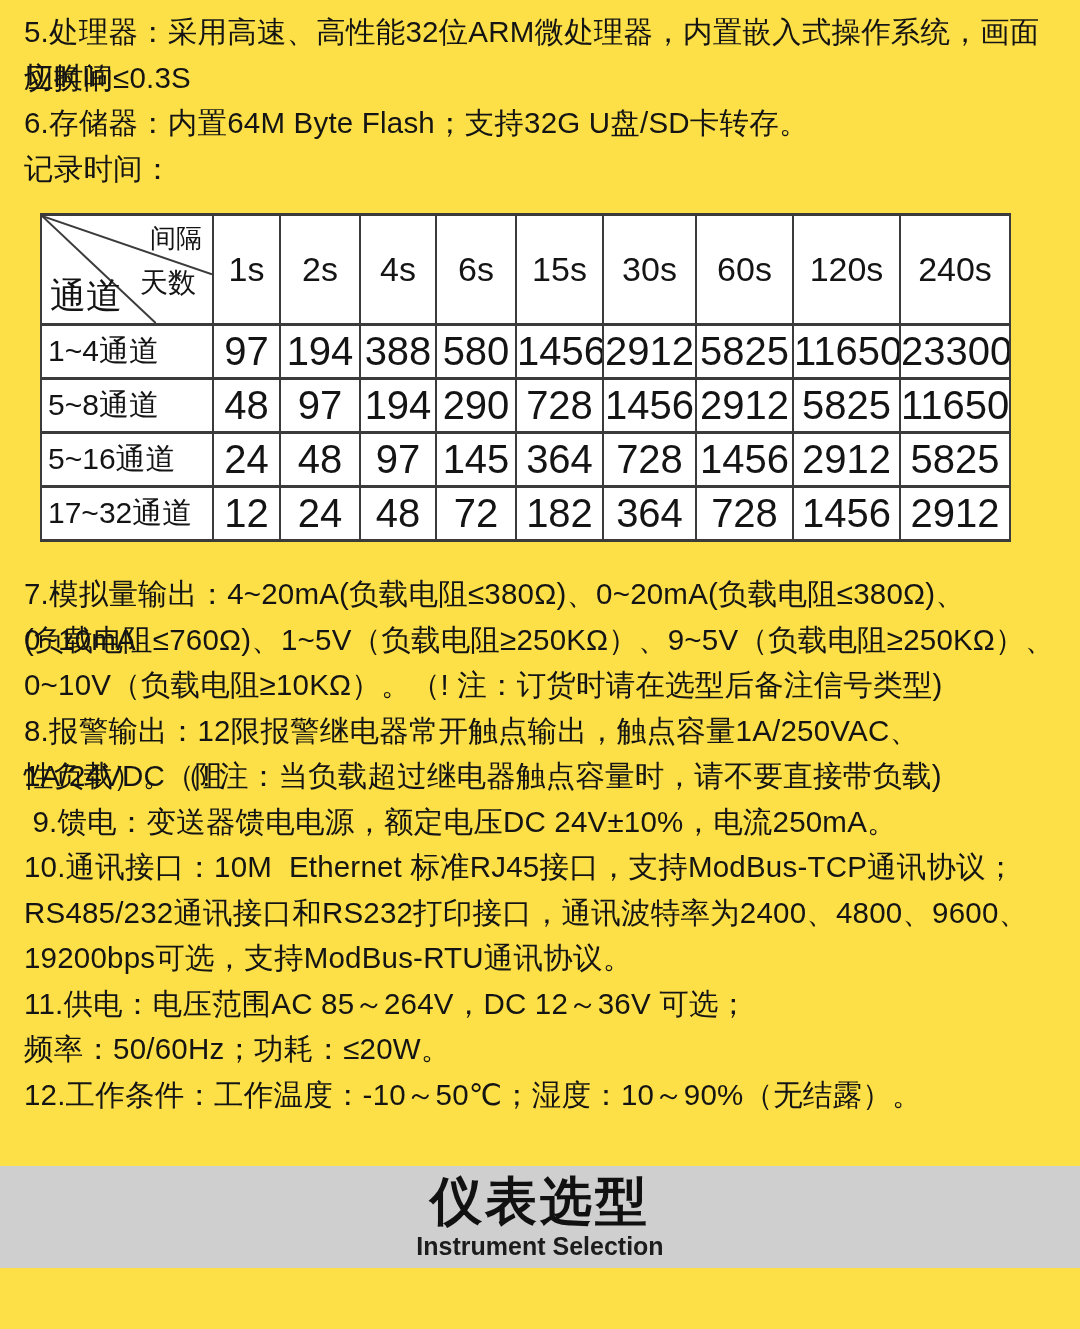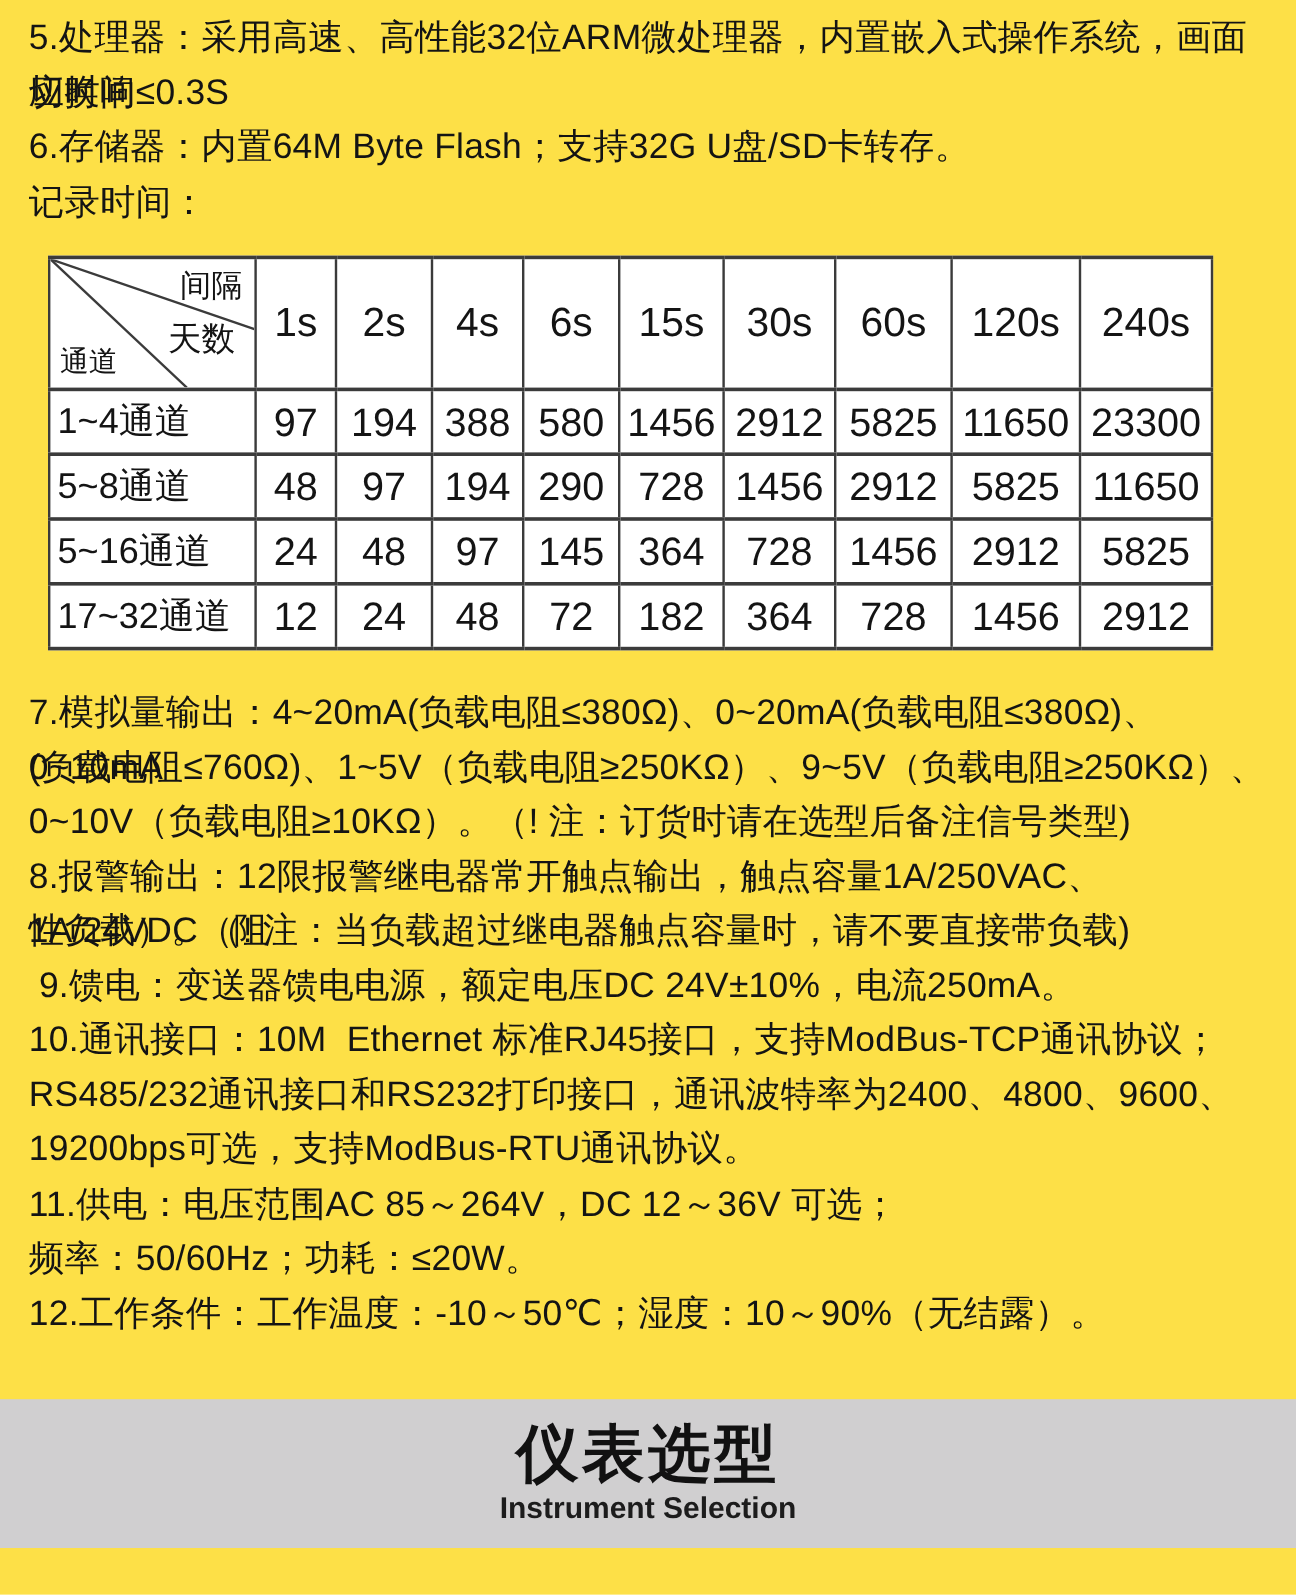--- a/index.html
+++ b/index.html
@@ -41,38 +41,38 @@
     border-bottom: 3px solid #3b3b3b;
     padding: 0;
     text-align: center;
     vertical-align: middle;
     font-weight: normal;
     overflow: hidden;
   }
   table.rec tr.hdr { height: 110px; padding-left: 48px; }
   table.rec tr.datarow { height: 54px; }
   table.rec th.colhead { font-size: 34px; }
-  table.rec td { font-size: 33px; }
+  table.rec td { font-size: 40px; }
   table.rec td.row-label {
     text-align: left;
     padding-left: 6px;
     font-size: 30px;
   }
   th.corner { position: relative; padding:0; }
   .corner-svg { position:absolute; top:0; left:0; width:100%; height:100%; }
   .corner-label { position:absolute; font-size:26px; line-height:1; color:#141414; }
   .lbl-interval { top: 9px; right: 10px; }
   .lbl-days     { bottom: 26px; right: 16px; font-size:28px; }
-  .lbl-channel  { bottom: 9px; left: 8px;  font-size:24px; }
+  .lbl-channel  { bottom: 9px; left: 8px;  font-size:36px; }
 
   
   .footer-band {
     position: absolute;
     top: 1166px; left: 0;
-    width: 100%; height: 124px;
+    width: 100%; height: 102px;
     background: #d0cfd0;
     display: flex;
     flex-direction: column;
     align-items: center;
     justify-content: center;
   }
   .footer-title {
     font-size: 52px;
     font-weight: 600;
     letter-spacing: 3px;

